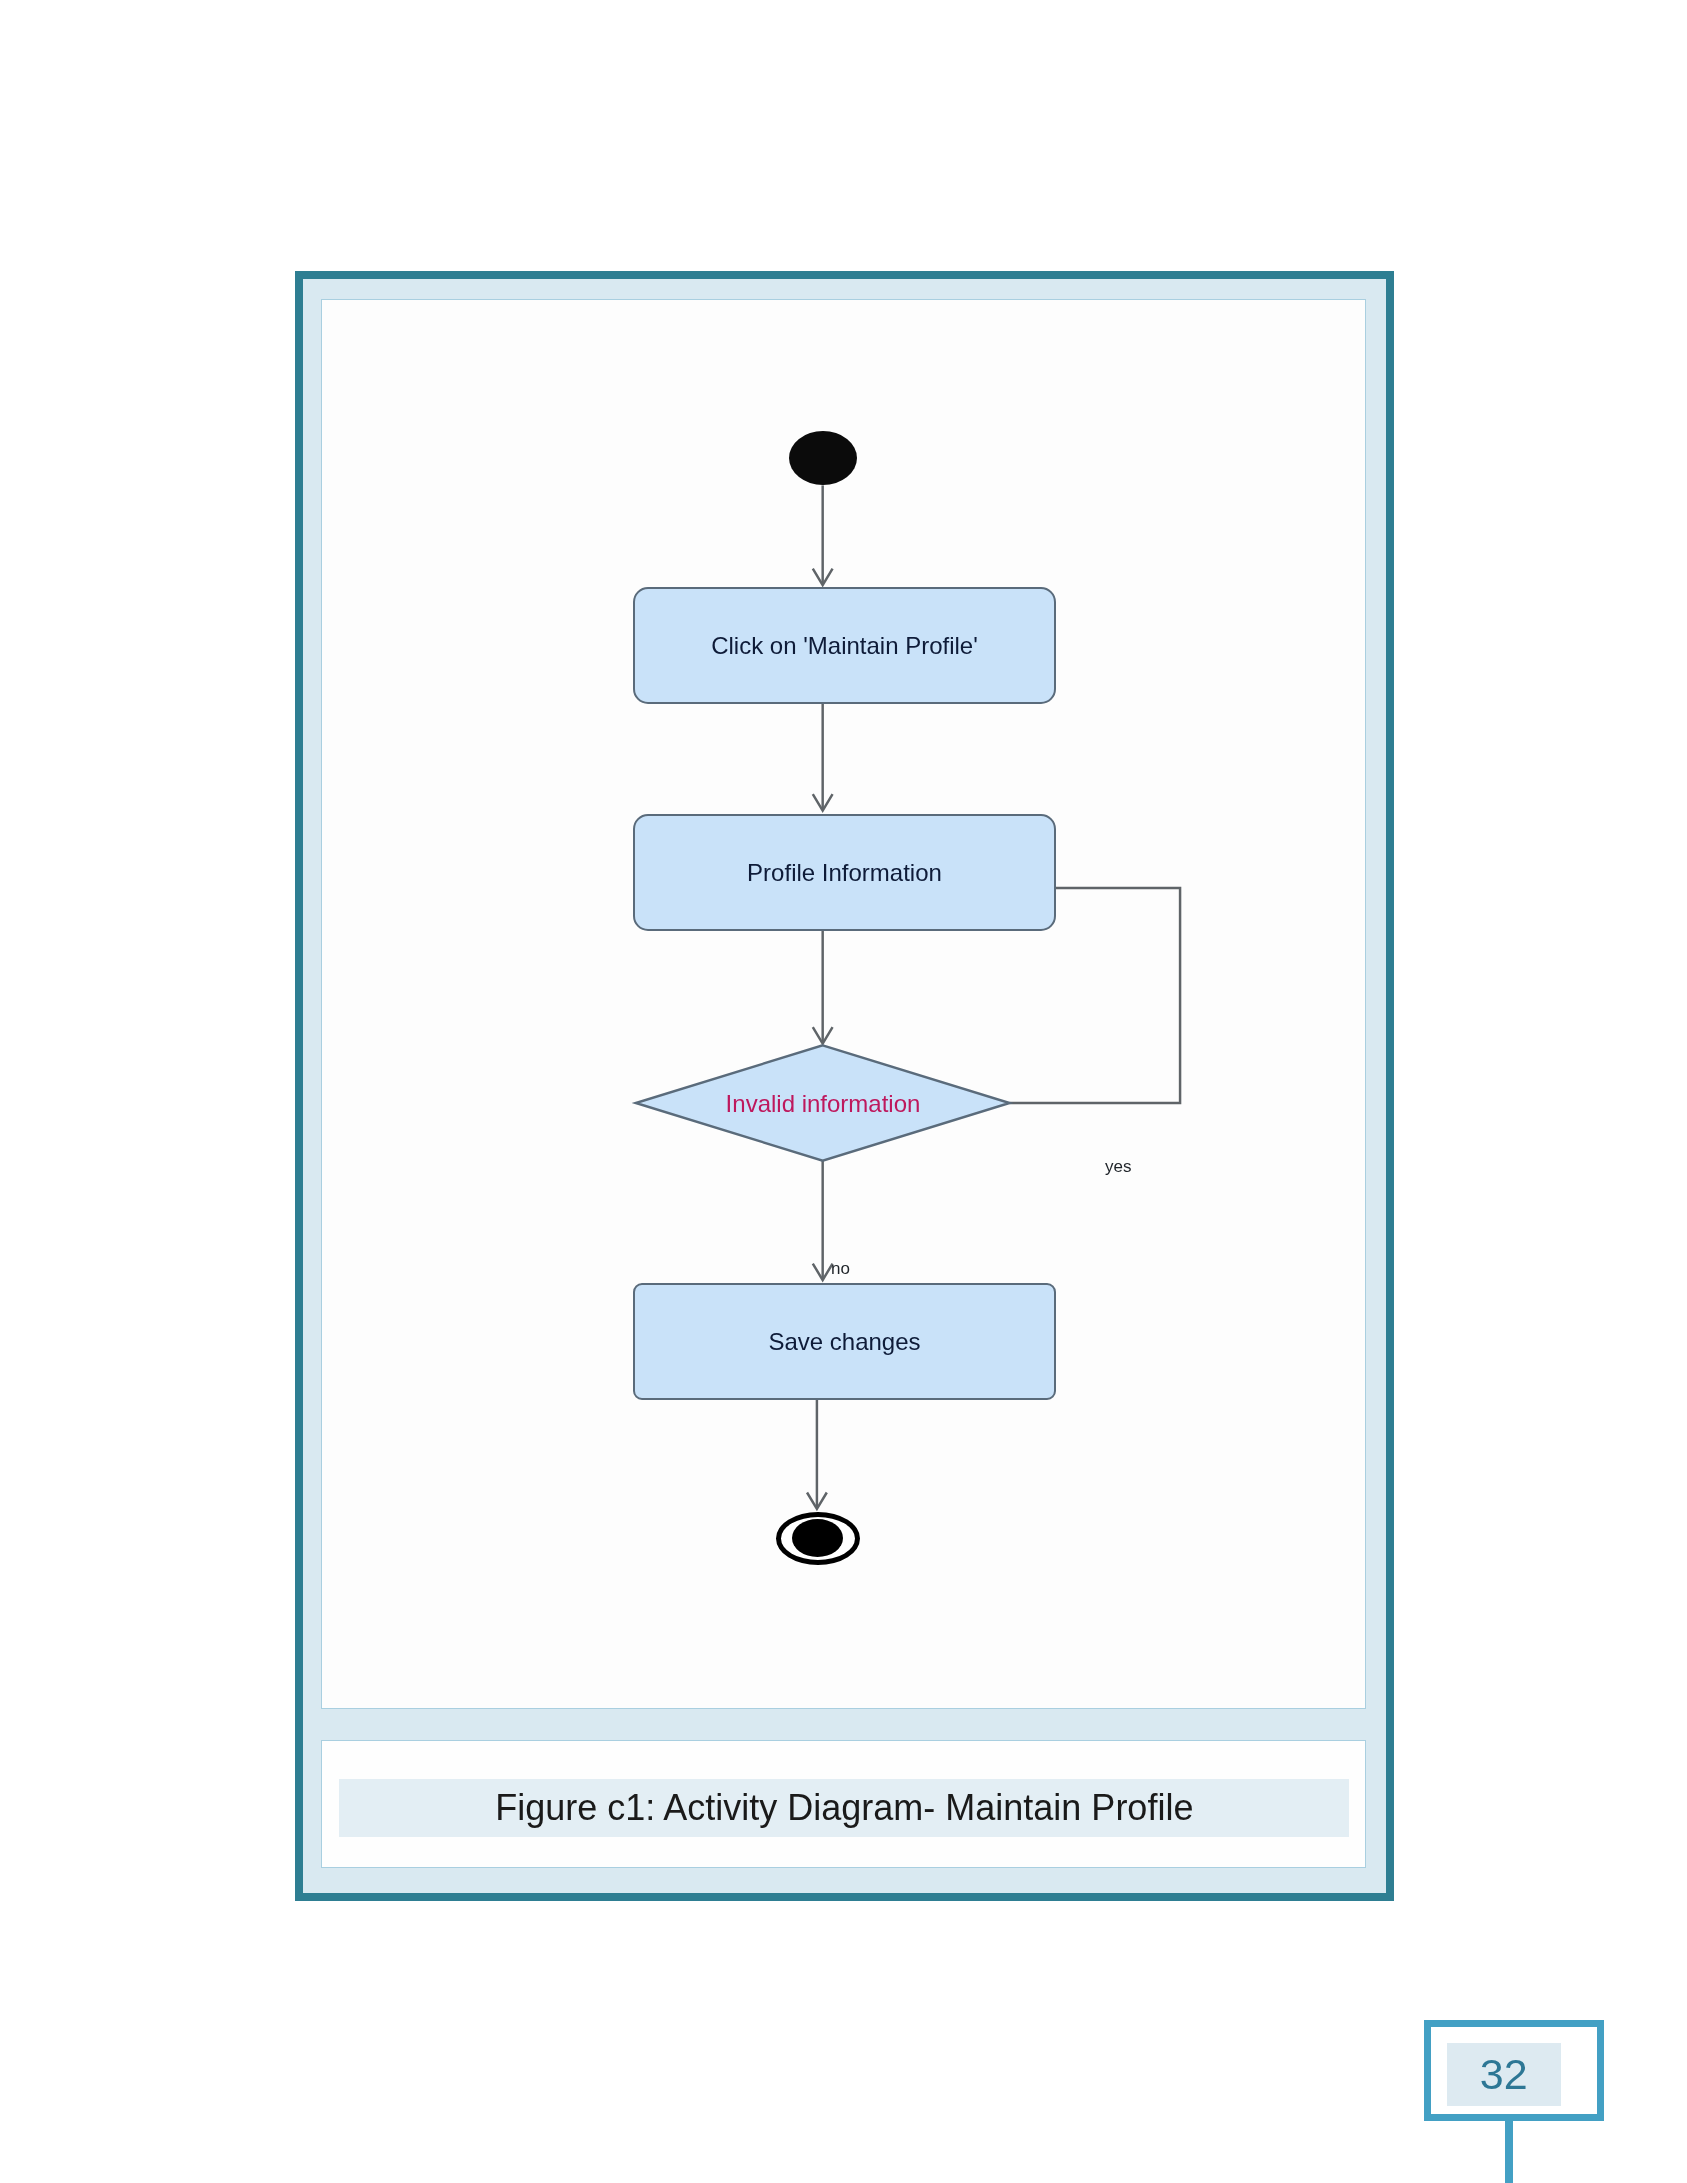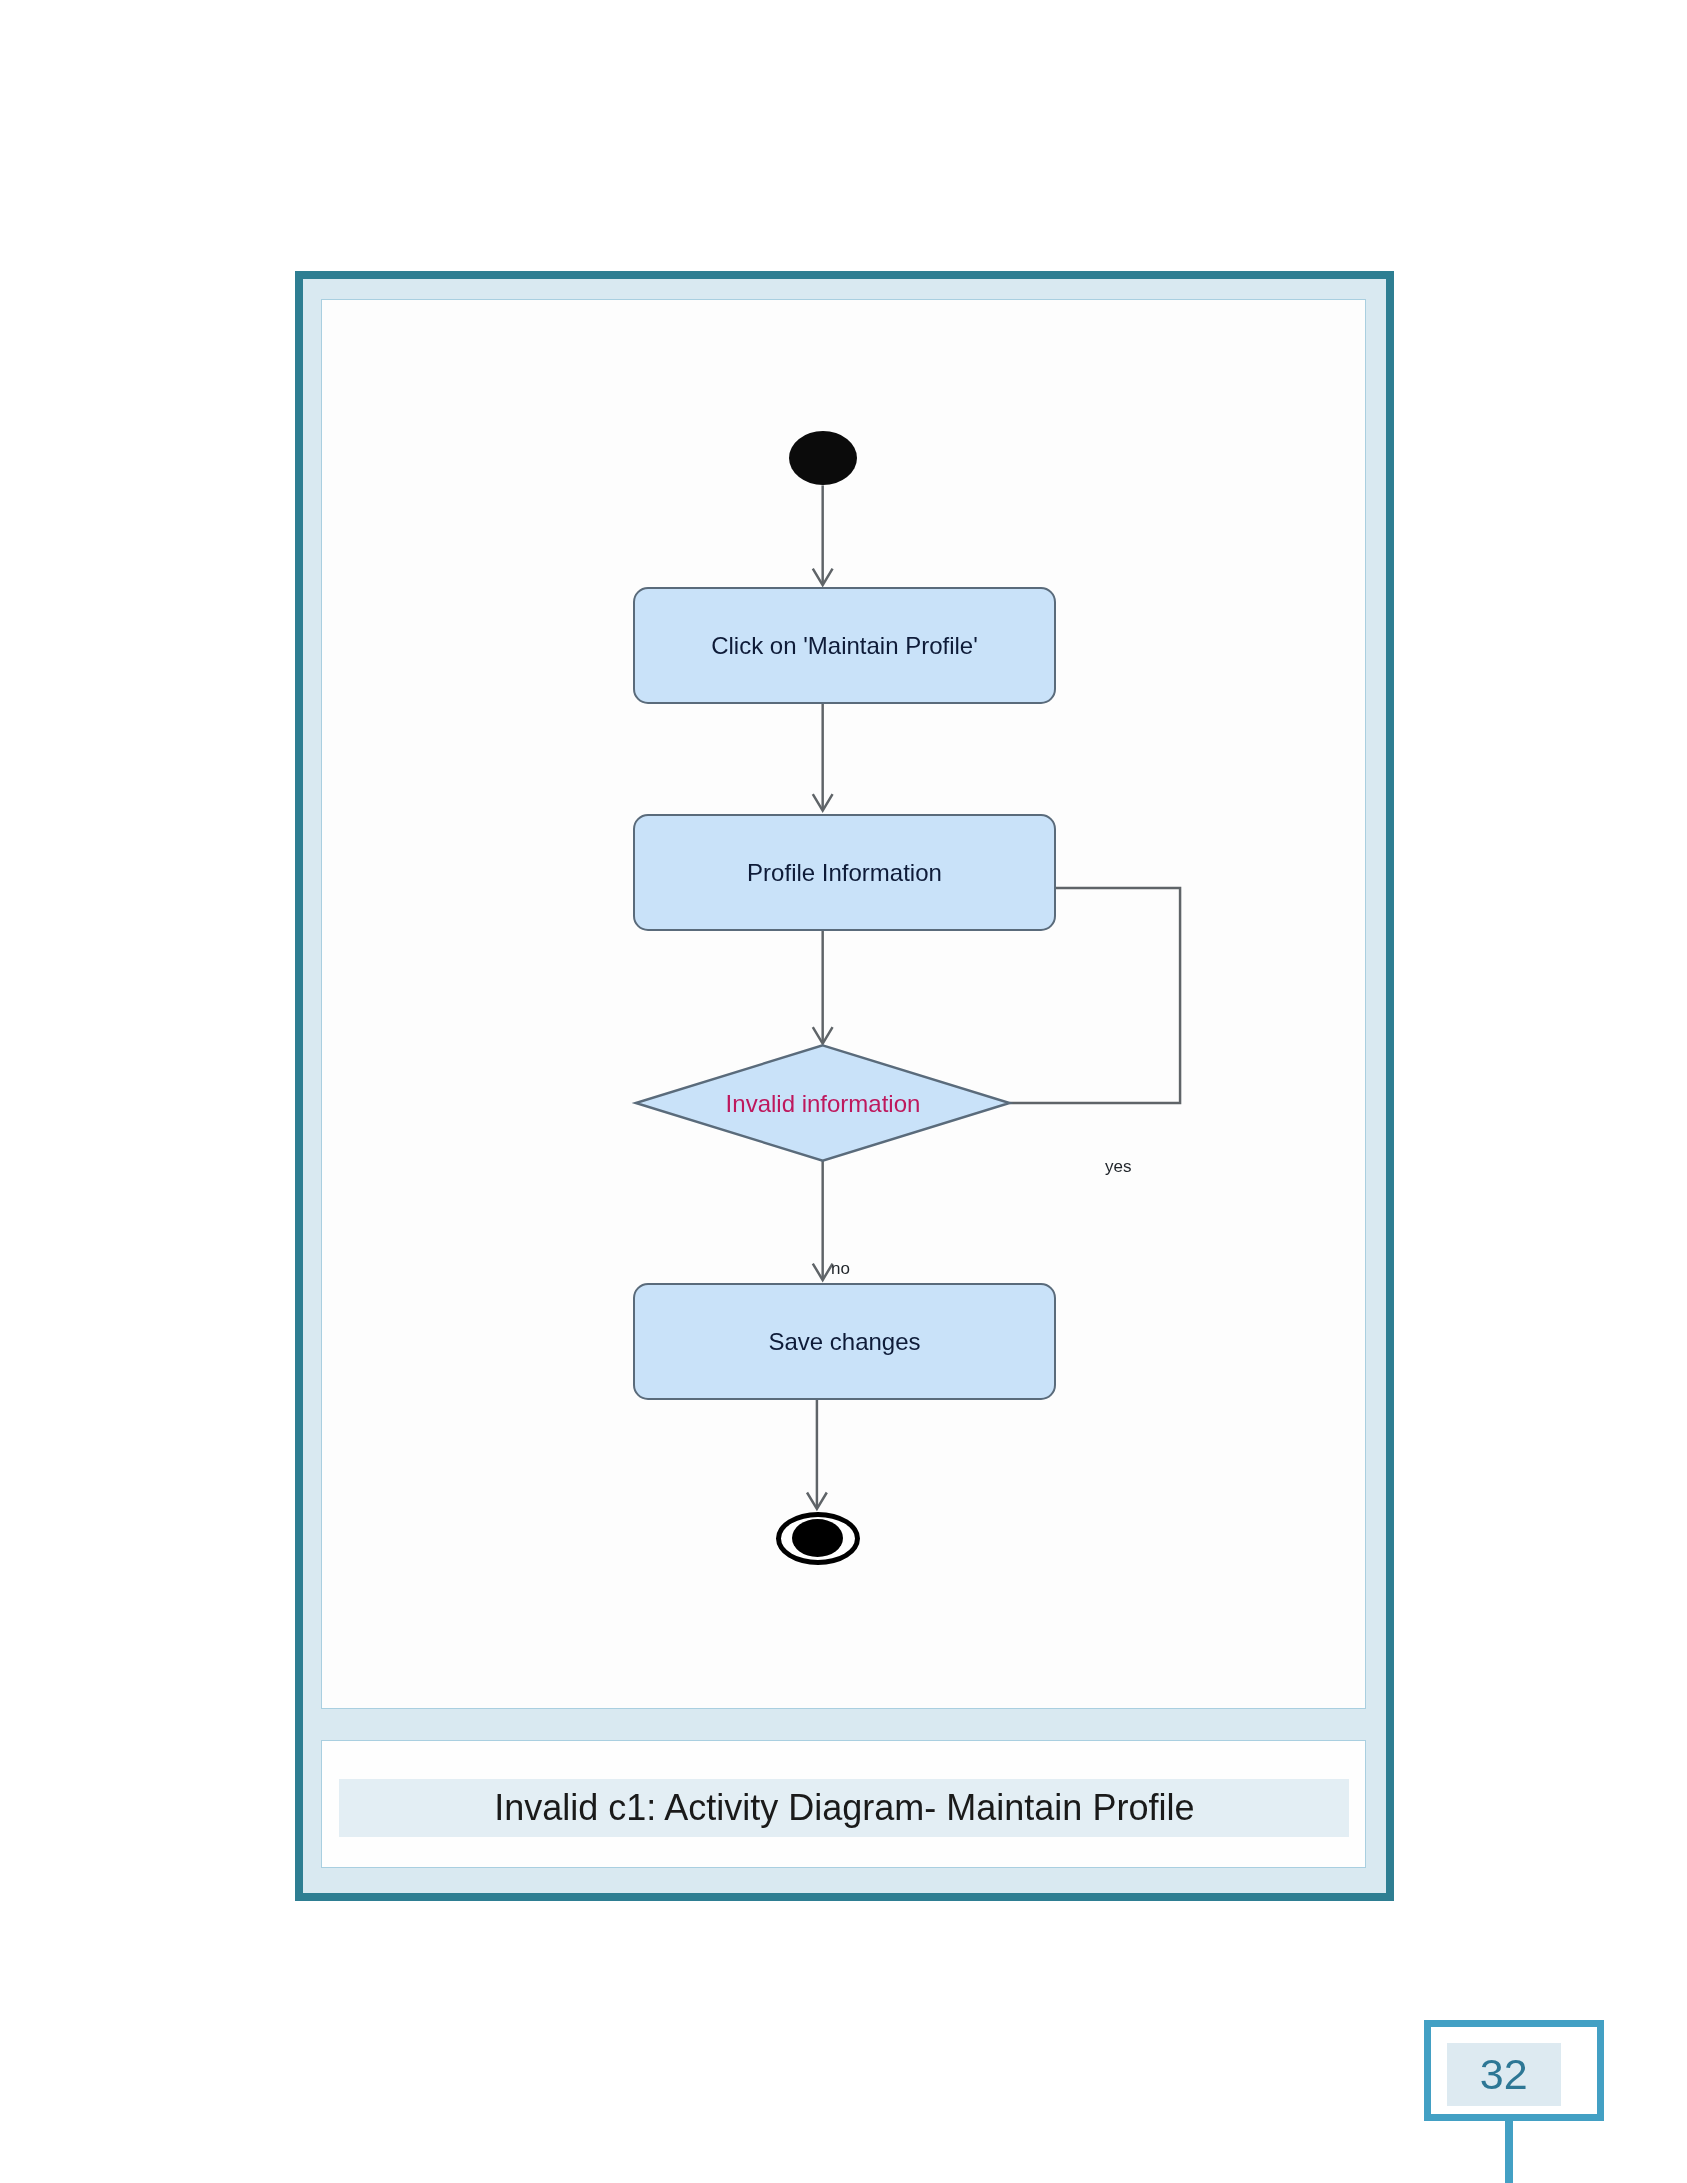--- a/index.html
+++ b/index.html
@@ -38,21 +38,21 @@
     background: #c9e2f9;
     border: 2.5px solid #5a6b7b;
     border-radius: 15px;
     display: flex; align-items: center; justify-content: center;
     font-size: 24px;
     color: #0e1b38;
     text-align: center;
   }
   .box-step1 { left: 311px; top: 287px; }
   .box-step2 { left: 311px; top: 514px; }
-  .box-step3 { left: 311px; top: 983px; }
+  .box-step3 { left: 311px; top: 983px; border-radius: 9px; }
 
   .start-node {
     position: absolute;
     left: 467px; top: 131px;
     width: 68px; height: 54px;
     background: #0b0b0b;
     border-radius: 50%;
   }
 
   .end-node-outer {
@@ -185,21 +185,21 @@
     <div class="edge-label label-no">no</div>
 
     <div class="activity-box box-step3">Save changes</div>
 
     <div class="end-node-outer"></div>
     <div class="end-node-inner"></div>
 
   </div>
 
   <div class="caption-box">
-    <div class="caption-band">Invalid c1: Activity Diagram- Maintain Profile</div>
+    <div class="caption-band">Figure c1: Activity Diagram- Maintain Profile</div>
   </div>
 
 </div>
 
 <div class="page-number-box">
   <div class="page-number-band">32</div>
 </div>
 <div class="page-number-stem"></div>
 
 

